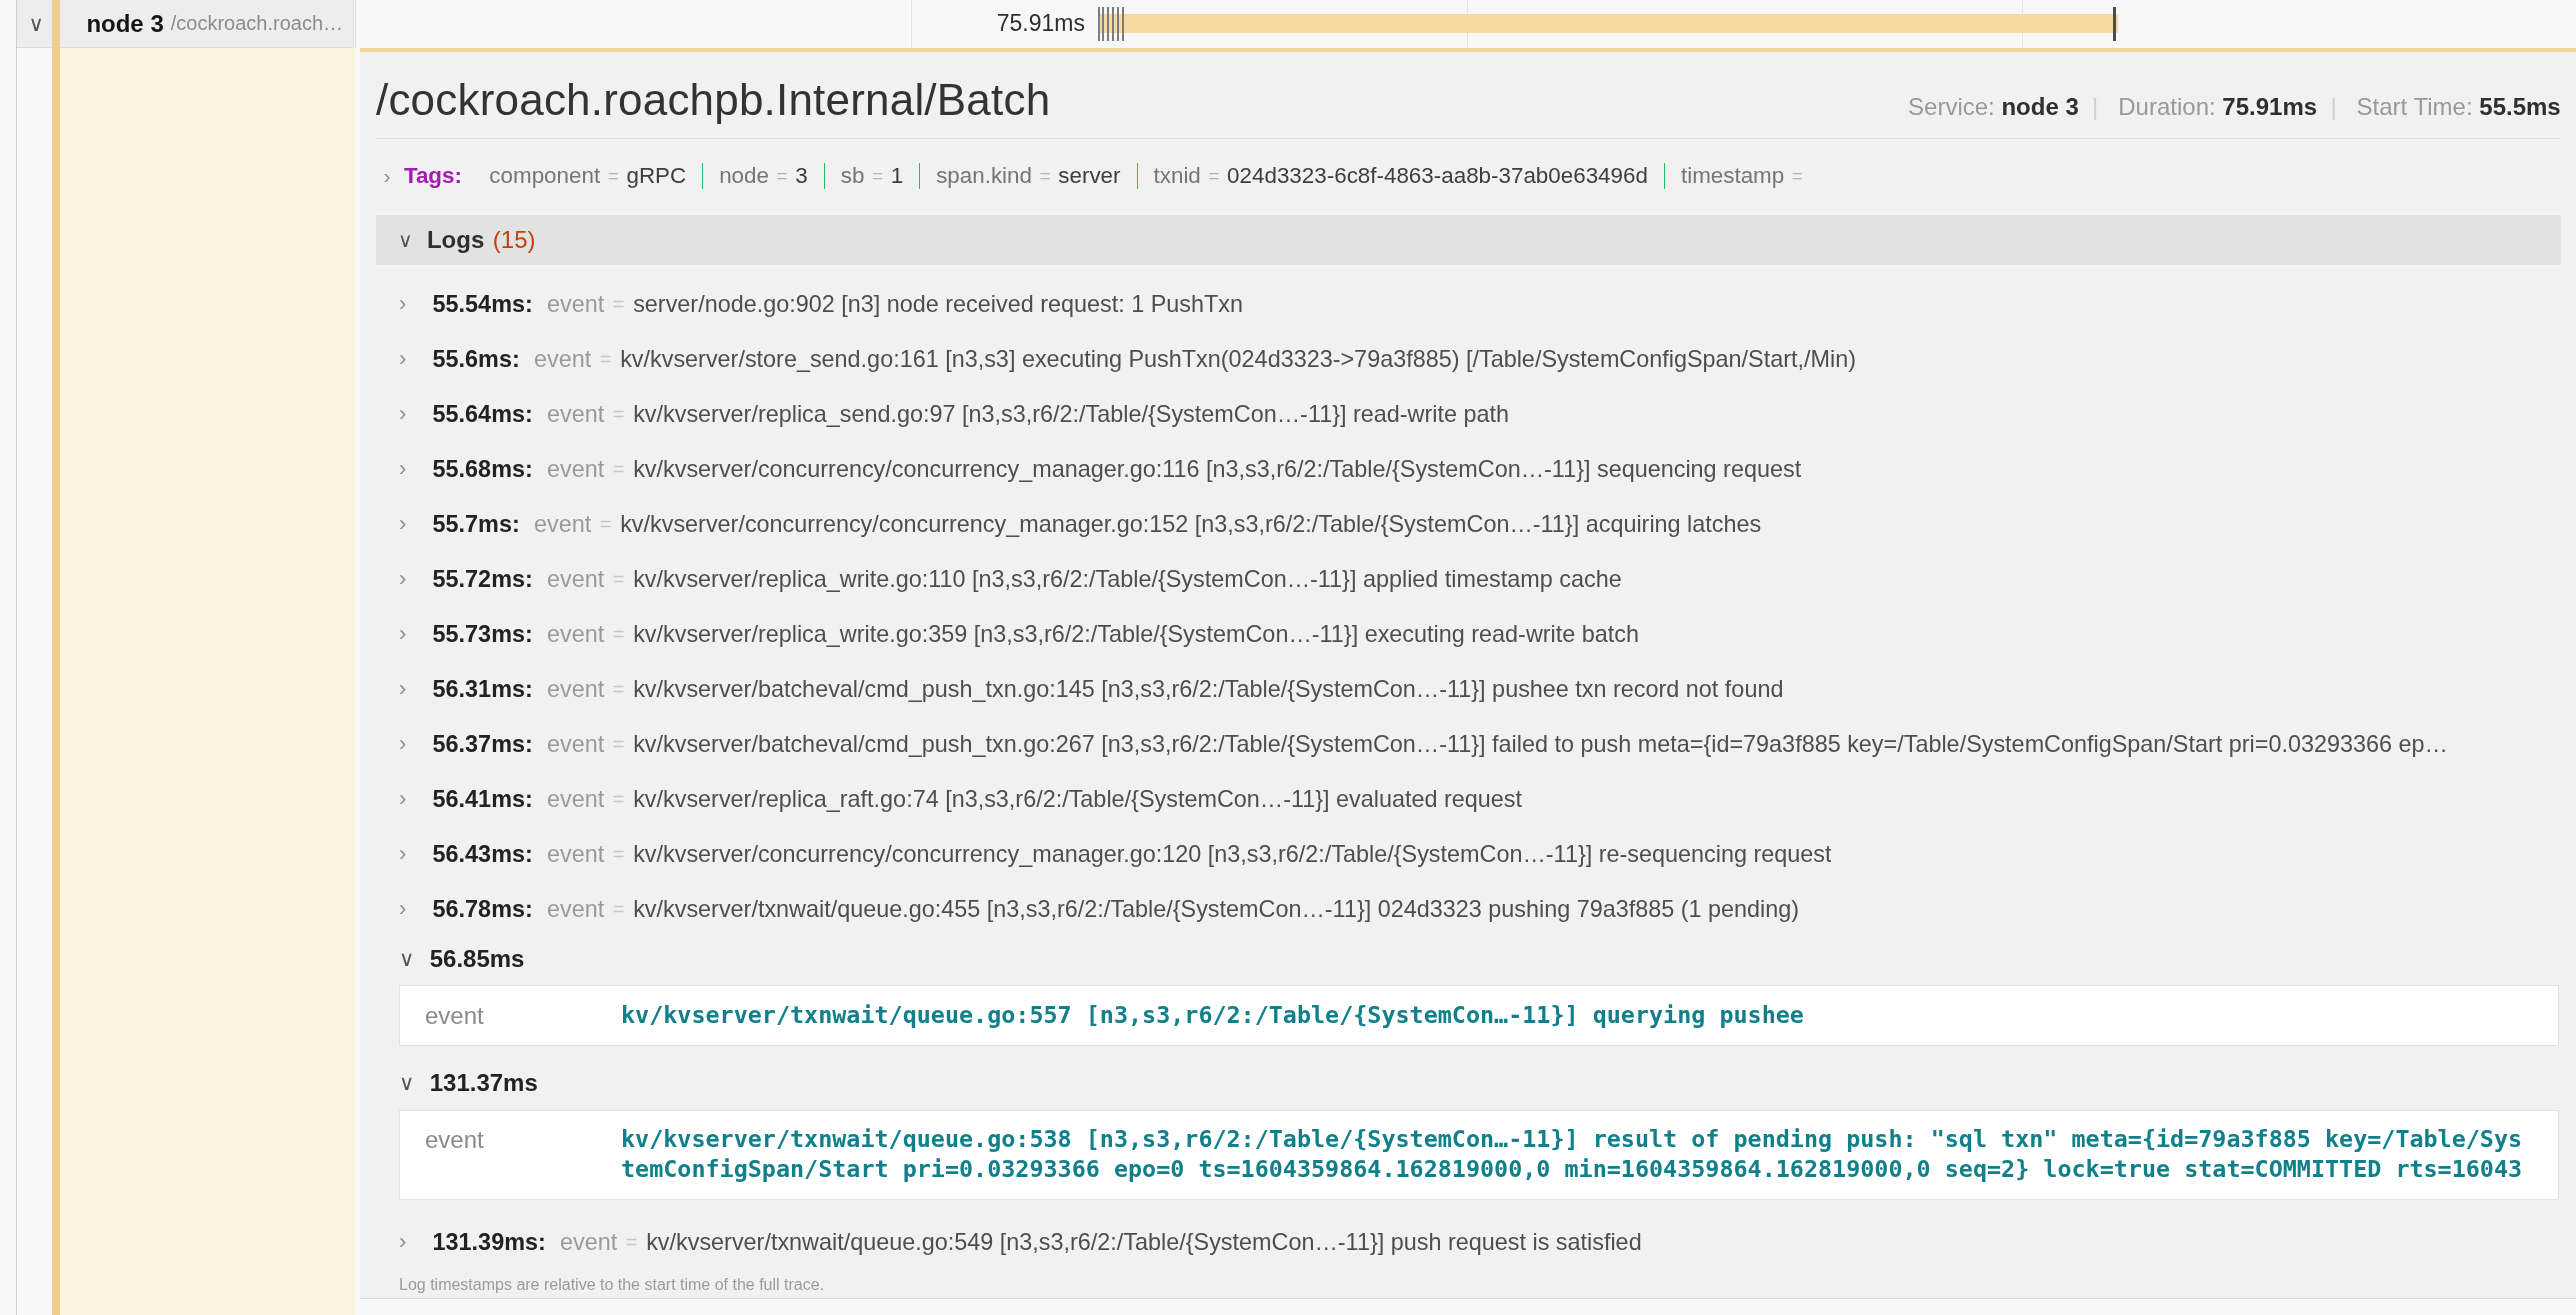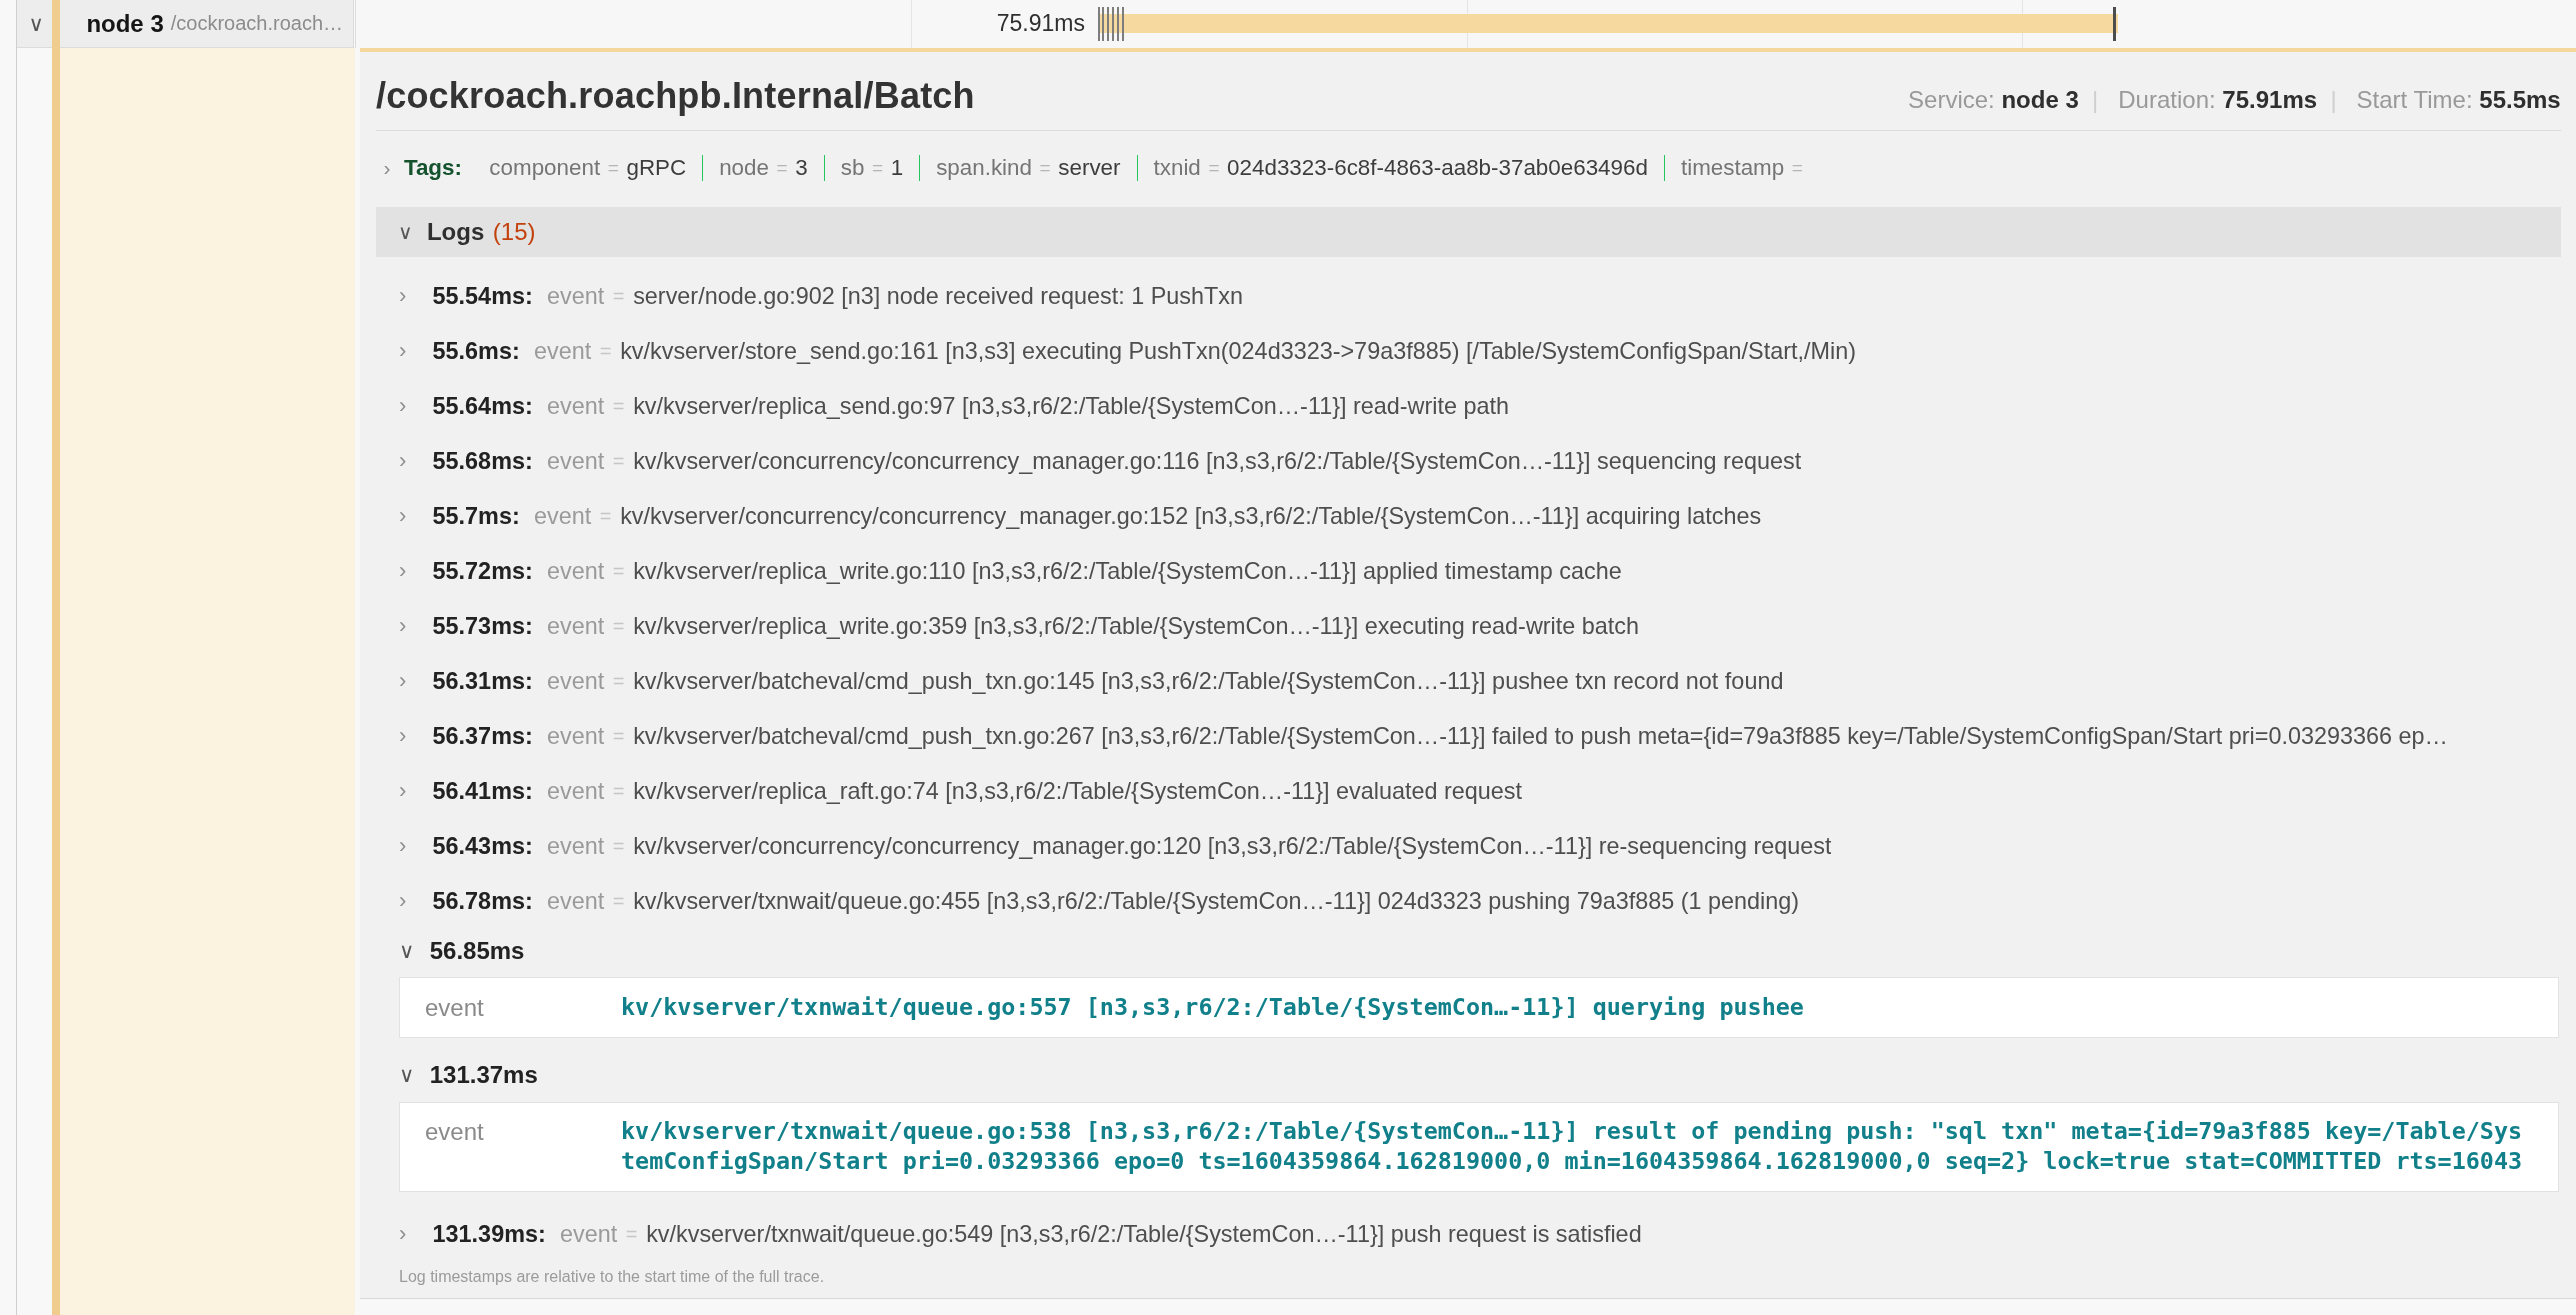--- a/index.html
+++ b/index.html
@@ -30,29 +30,29 @@
 
   
   .tan-bar{position:absolute;left:52px;top:0;width:7.6px;height:1316px;background:#f0cd8e;z-index:5;}
   .cream-col{position:absolute;left:60px;top:48px;width:295px;height:1268px;background:#fbf3e0;}
 
   
   .detail-panel{position:absolute;left:360px;top:48px;width:2216px;height:1251px;box-sizing:border-box;
     background:#f1f1f1;border-top:4.8px solid #f5d79b;border-bottom:1px solid #d8d8d8;
     padding:0 15.3px 0 16px;}
   .span-header{display:flex;align-items:baseline;margin-top:23px;}
-  .span-title{font-size:36px;font-weight:bold;color:#333;margin:0;letter-spacing:0.2px;}
+  .span-title{font-size:44px;font-weight:normal;color:#333;margin:0;letter-spacing:0.2px;}
   .span-meta{margin-left:auto;font-size:24px;color:#999;white-space:nowrap;}
   .span-meta b{color:#2f2f2f;}
   .meta-div{color:#cfcfcf;padding:0 13.3px;font-weight:normal;}
   .hdr-rule{border-bottom:1px solid #dcdcdc;margin-top:13.3px;}
 
   .tags-row{display:flex;align-items:center;margin-top:17px;font-size:22.4px;height:40px;}
   .tags-row .chev{color:#8a8a8a;font-size:21px;margin-left:7.6px;}
-  .tags-label{font-weight:bold;color:#14532d;margin:0 11.4px 0 13.3px;}
+  .tags-label{font-weight:bold;color:#a21caf;margin:0 11.4px 0 13.3px;}
   .tag-item{display:flex;align-items:center;padding:0 16px;white-space:nowrap;}
   .tag-item + .tag-item{border-left:1px solid #22c55e;}
   .tag-key{color:#757575;}
   .tag-eq{color:#b5b5b5;font-size:19px;margin:0 7.6px;}
   .tag-val{color:#3d3d3d;}
 
   .logs-bar{margin-top:19px;height:50px;background:#e2e2e2;display:flex;align-items:center;font-size:24px;}
   .logs-bar .chev{color:#555;font-size:20px;margin-left:22px;}
   .logs-title{font-weight:bold;color:#2f2f2f;margin-left:14.3px;}
   .logs-count{color:#c2410c;margin-left:8.6px;}

